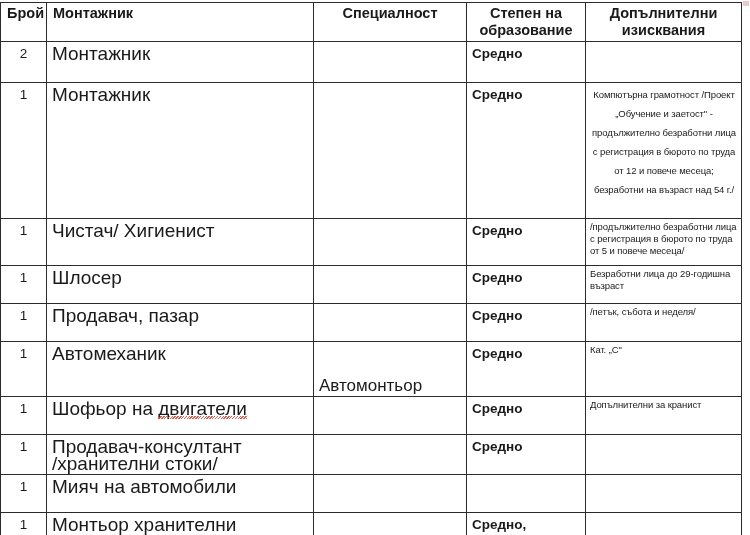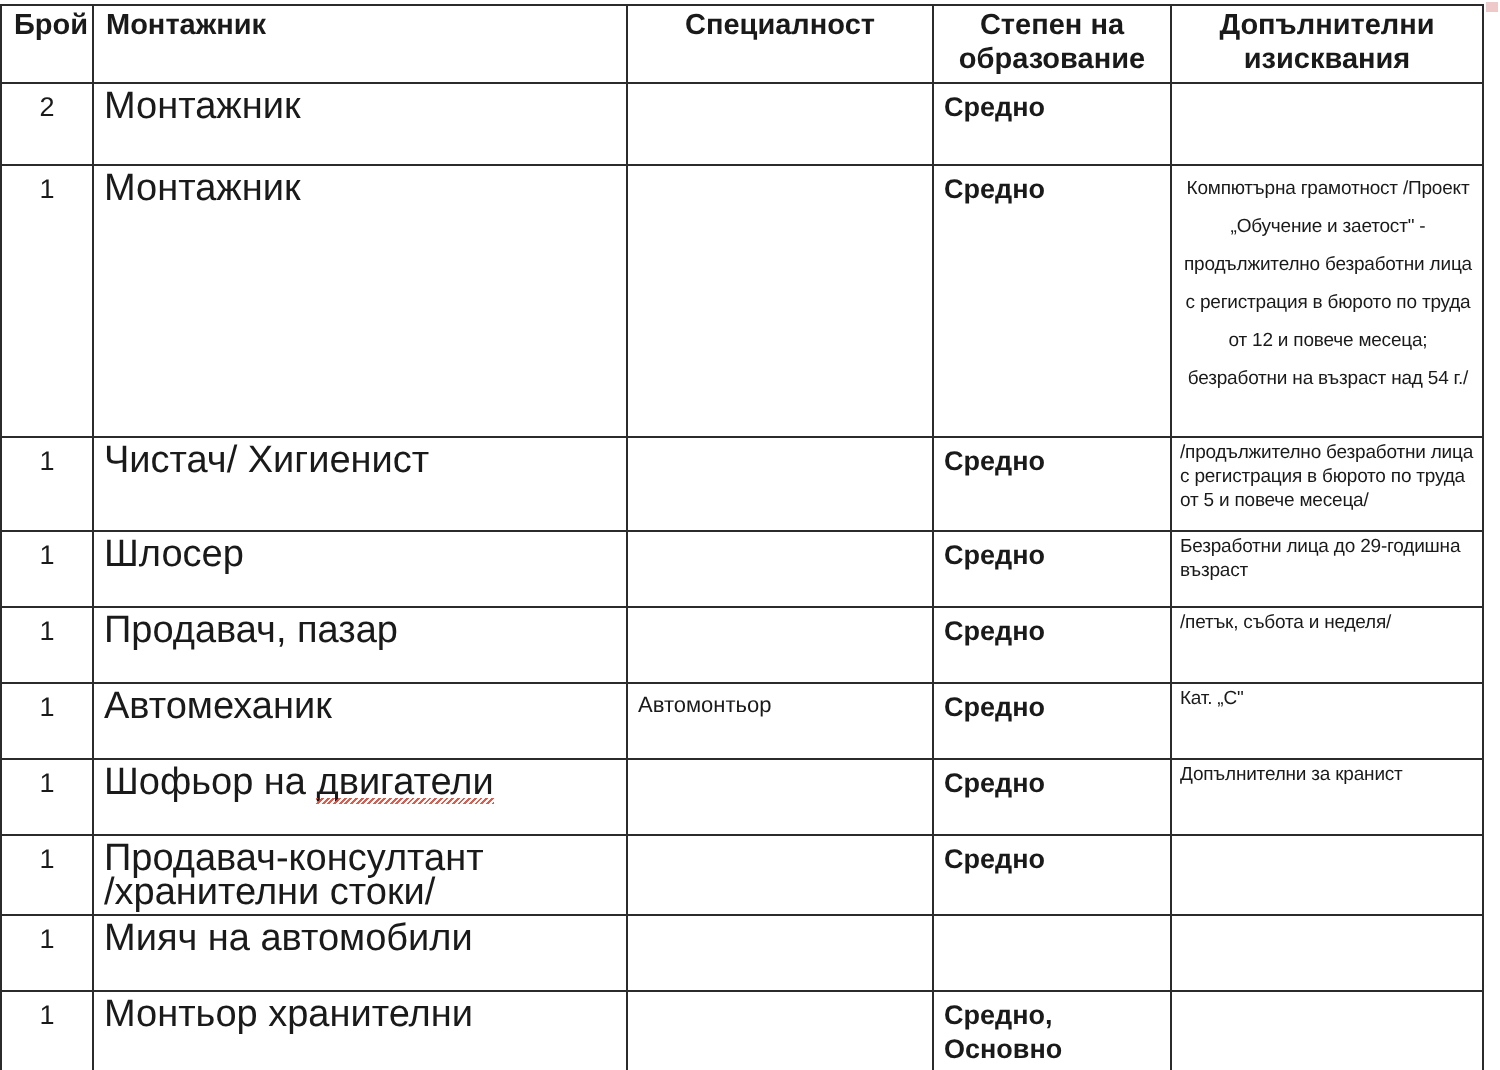--- a/index.html
+++ b/index.html
@@ -85,21 +85,21 @@
   }
   .cell-count {
     text-align: center;
     font-size: 13.5px;
     vertical-align: middle;
   }
   td.count-cell { vertical-align: middle; }
   td.mid { vertical-align: middle; }
 
   .cell-position { font-size: 19px; line-height: 17px; }
-  .cell-specialty { font-size: 11px; }
+  .cell-specialty { font-size: 17px; margin-top: 32px; }
   .cell-education { font-size: 13.5px; font-weight: bold; }
 
   .cell-extra {
     font-size: 9.5px;
     line-height: 12px;
     padding: 2px 3px 2px 4px;
     letter-spacing: -0.1px;
   }
   .cell-extra.loose { line-height: 19px; text-align: center; }
 

